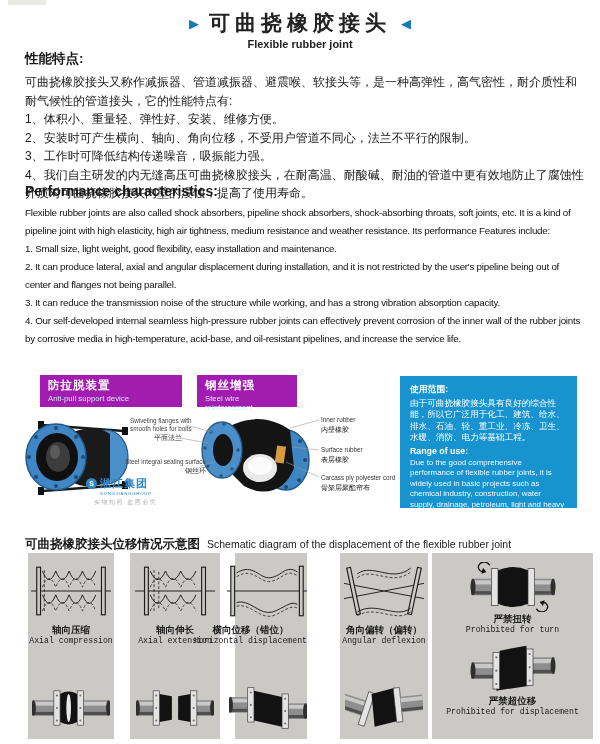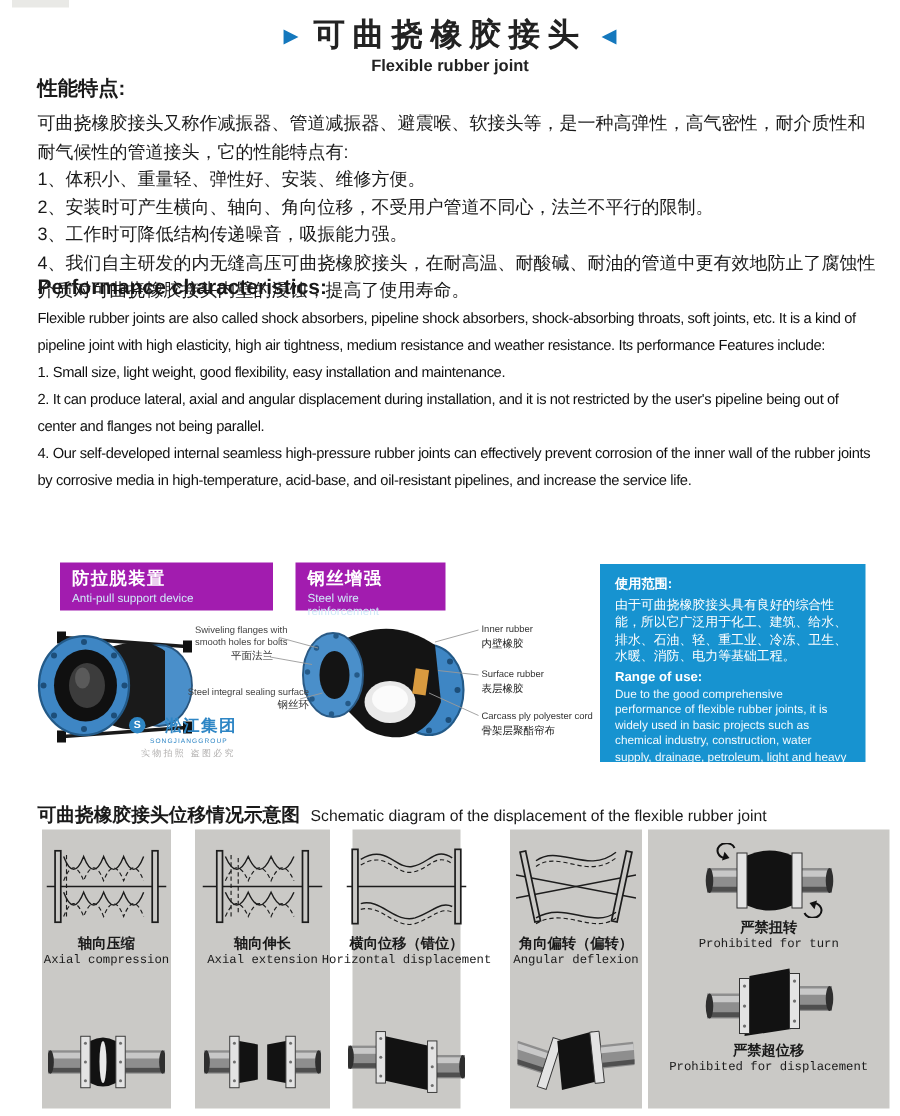--- a/index.html
+++ b/index.html
@@ -36,39 +36,39 @@
   .leaders{position:absolute;left:0;top:0;pointer-events:none;}
   .ann{position:absolute;font-size:6.3px;color:#444;line-height:8.2px;}
   .ann .acn{font-size:7px;color:#333;margin-top:1px;}
   #ann1{left:130px;top:47px;width:76px;}
   #ann1 .acn{text-align:center;}
   #ann2{left:124px;top:88px;width:82px;text-align:right;}
   .rlab{position:absolute;left:321px;width:92px;font-size:6.3px;color:#333;line-height:8.5px;white-space:nowrap;}
   .rlab .acn{font-size:7px;color:#222;margin-top:1px;}
   #rlab1{top:46px;} #rlab2{top:76px;} #rlab3{top:104px;}
   .wm{position:absolute;left:86px;top:106px;width:112px;}
-  .wm-row{display:flex;align-items:center;gap:13px;}
+  .wm-row{display:flex;align-items:center;gap:3px;}
   .wm-logo{width:11px;height:11px;border-radius:50%;background:#2e86c5;color:#fff;font-size:7px;
            font-weight:bold;display:flex;align-items:center;justify-content:center;}
   .wm-cn{font-size:11px;font-weight:bold;color:#2e86c5;letter-spacing:1px;}
   .wm-en{font-size:4.4px;color:#2e86c5;letter-spacing:0.7px;margin-left:14px;line-height:5px;}
   .wm-note{font-size:6px;color:#b3b1b0;margin-top:2px;margin-left:8px;letter-spacing:1.5px;}
   .rangebox{position:absolute;left:400px;top:6px;width:177px;height:132px;background:#1793d0;color:#fff;
             padding:8px 10px;box-sizing:border-box;overflow:hidden;}
   .rb-h{font-size:8.8px;font-weight:bold;margin:0 0 2px;}
   .rb-t{font-size:8.6px;line-height:11.4px;margin:0 0 2px;font-weight:normal;}
   .rb-e{font-size:7.9px;line-height:10.6px;margin:0;color:#f2fafe;}
 
   
   .schem-title{position:absolute;left:25px;top:534px;white-space:nowrap;}
   .st-cn{font-size:12.5px;font-weight:bold;}
   .st-en{font-size:10.5px;margin-left:7px;}
   .panels{position:absolute;left:0;top:553px;width:600px;height:191px;}
   .panel{position:absolute;top:0;height:186px;background:#cac9c6;display:flex;flex-direction:column;align-items:center;}
-  #pa1{left:28px;width:86px;} #pa2{left:130px;width:90px;} #pa3{left:235px;width:72px;}
+  #pa1{left:28px;width:86px;} #pa2{left:130px;width:90px;} #pa3{left:235px;width:72px;align-items:flex-end;}
   #pa4{left:340px;width:88px;} #pa5{left:432px;width:161px;}
   .plabel{text-align:center;line-height:11px;margin-top:2px;}
   .pl-cn{font-size:9.5px;font-weight:bold;}
   .pl-en{font-size:8.2px;font-family:"Liberation Mono",monospace;white-space:nowrap;}
   .diag{margin-top:7px;}
   .photo{margin-top:auto;margin-bottom:7px;}
   #pa5 .photo{margin:9px 0 0;}
   #pa5 .plabel{margin-top:1px;}
 
   
@@ -103,20 +103,21 @@
     <p>2、安装时可产生横向、轴向、角向位移，不受用户管道不同心，法兰不平行的限制。</p>
     <p>3、工作时可降低结构传递噪音，吸振能力强。</p>
     <p>4、我们自主研发的内无缝高压可曲挠橡胶接头，在耐高温、耐酸碱、耐油的管道中更有效地防止了腐蚀性介质对可曲挠橡胶接头内壁的浸蚀，提高了使用寿命。</p>
   </div>
 
   <div class="sec-en">
     <div class="h-en">Performance characteristics:</div>
     <p>Flexible rubber joints are also called shock absorbers, pipeline shock absorbers, shock-absorbing throats, soft joints, etc. It is a kind of pipeline joint with high elasticity, high air tightness, medium resistance and weather resistance. Its performance Features include:</p>
     <p>1. Small size, light weight, good flexibility, easy installation and maintenance.</p>
     <p>2. It can produce lateral, axial and angular displacement during installation, and it is not restricted by the user's pipeline being out of center and flanges not being parallel.</p>
+    <p>3. It can reduce the transmission noise of the structure while working, and has a strong vibration absorption capacity.</p>
     <p>4. Our self-developed internal seamless high-pressure rubber joints can effectively prevent corrosion of the inner wall of the rubber joints by corrosive media in high-temperature, acid-base, and oil-resistant pipelines, and increase the service life.</p>
   </div>
 
   <div class="fig">
 
     <div class="chip" id="chip1">
       <div class="c-cn">防拉脱装置</div>
       <div class="c-en">Anti-pull support device</div>
     </div>
     <div class="chip" id="chip2">

